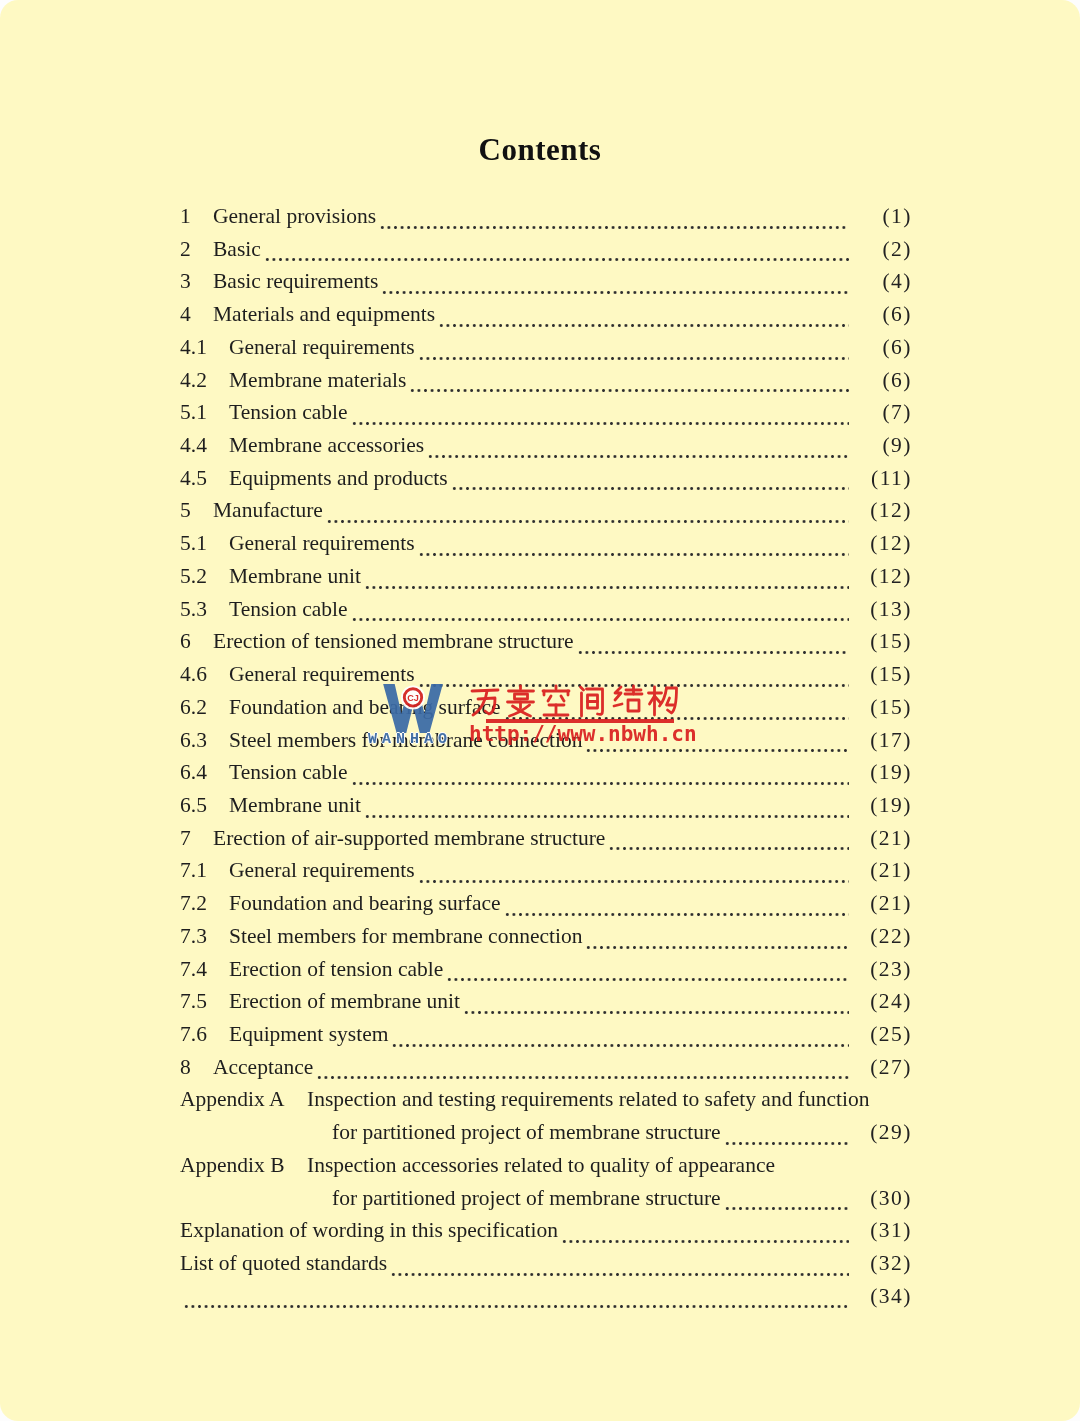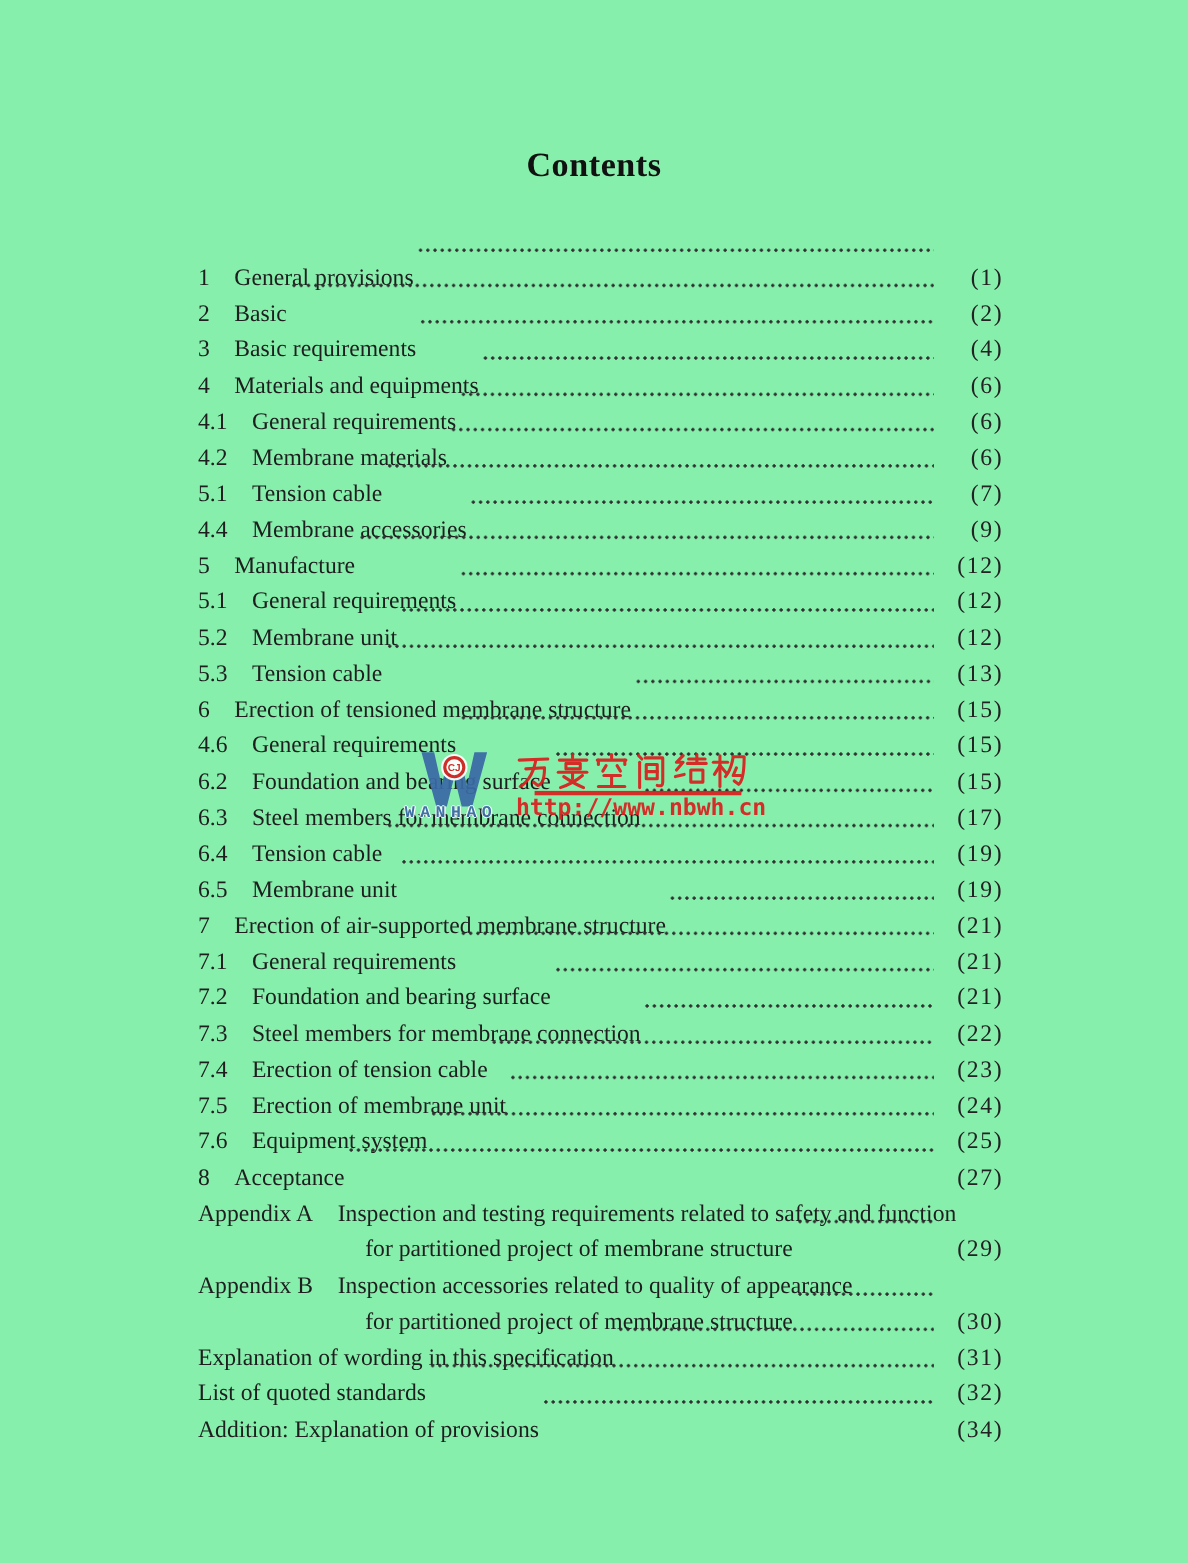--- a/index.html
+++ b/index.html
@@ -1,29 +1,30 @@
 <!DOCTYPE html>
 <html><head>
 <meta charset="utf-8">
 <style>
   html,body{margin:0;padding:0;background:#fdfdfd;}
   .page{
     position:relative;width:1080px;height:1421px;overflow:hidden;
-    background:#86efac;color:#1e1e1e;
+    background:#fef9c3;color:#1e1e1e;
     font-family:"Liberation Serif","DejaVu Serif",serif;
+    border-radius:18px;
   }
   .doc-title{
     position:absolute;top:132px;left:0;right:0;text-align:center;
     font-size:31px;font-weight:700;letter-spacing:.5px;color:#111;
   }
   .toc{position:absolute;left:180px;top:204px;width:732px;}
   .row{display:flex;align-items:baseline;height:32.72px;font-size:21.5px;white-space:nowrap;}
   .num{flex:0 0 33px;}
   .lvl1 .num{flex:0 0 49px;}
-  .label{flex:0 0 auto;margin-top:36px;}
+  .label{flex:0 0 auto;}
   .leader{
     flex:1 1 auto;align-self:flex-end;height:5px;min-width:14px;
     margin:0 5px 7px 3px;
     background-image:radial-gradient(circle,#2e2e2e 1.25px,transparent 1.55px);
     background-size:6.6px 5px;background-repeat:repeat-x;background-position:left bottom;
   }
   .pageno{flex:0 0 auto;min-width:58px;text-align:right;letter-spacing:1.5px;color:#222;}
   .app-label{flex:0 0 127px;}
   .row.wrap{padding-left:152px;}
 
@@ -93,20 +94,26 @@
         <span class="label">Tension cable</span>
         <span class="leader"></span>
         <span class="pageno">(7)</span>
       </div>
       <div class="row lvl1">
         <span class="num">4.4</span>
         <span class="label">Membrane accessories</span>
         <span class="leader"></span>
         <span class="pageno">(9)</span>
       </div>
+      <div class="row lvl1">
+        <span class="num">4.5</span>
+        <span class="label">Equipments and products</span>
+        <span class="leader"></span>
+        <span class="pageno">(11)</span>
+      </div>
       <div class="row lvl0">
         <span class="num">5</span>
         <span class="label">Manufacture</span>
         <span class="leader"></span>
         <span class="pageno">(12)</span>
       </div>
       <div class="row lvl1">
         <span class="num">5.1</span>
         <span class="label">General requirements</span>
         <span class="leader"></span>
@@ -230,21 +237,20 @@
         <span class="label">Explanation of wording in this specification</span>
         <span class="leader"></span>
         <span class="pageno">(31)</span>
       </div>
       <div class="row">
         <span class="label">List of quoted standards</span>
         <span class="leader"></span>
         <span class="pageno">(32)</span>
       </div>
       <div class="row">
-        <span class="label">Addition: Explanation of provisions</span>
         <span class="leader"></span>
         <span class="pageno">(34)</span>
       </div>
     </div>
 
   <div class="watermark" aria-label="万豪空间结构">
     <svg class="wm-logo" width="62" height="52" viewBox="0 0 64 54">
       <path d="M1 1 L15 52 L25 52 L32 24 L39 52 L49 52 L63 1 L51 1 L44 32 L37 5 L27 5 L20 32 L13 1 Z" fill="#3a6aa6"></path>
       <circle cx="32" cy="15" r="12.5" fill="#ffffff"></circle>
       <circle cx="32" cy="15" r="9" fill="#ffffff" stroke="#d42020" stroke-width="3"></circle>

